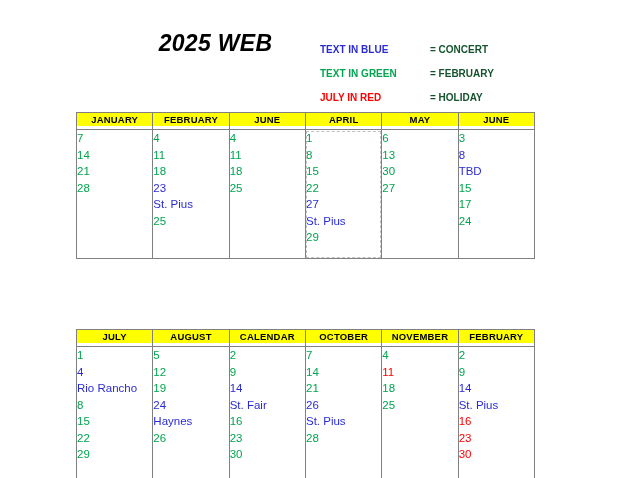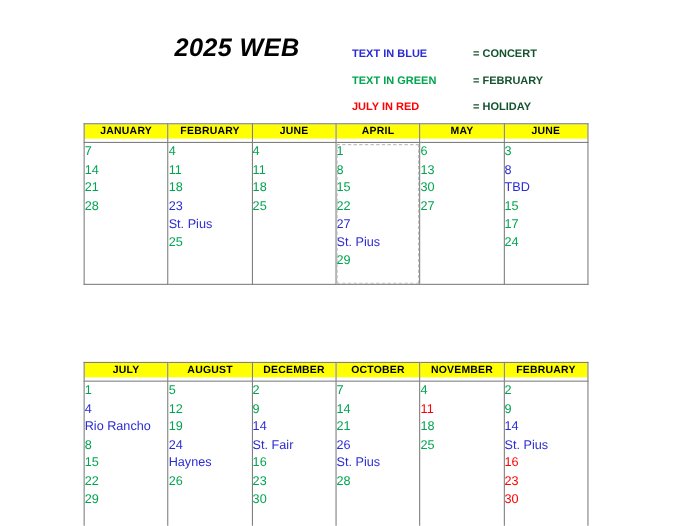--- a/index.html
+++ b/index.html
@@ -204,21 +204,21 @@
 <table class="cal-table" id="cal-table-2">
   <thead>
     <tr>
         <th class="month-head">
           <div class="month-head-inner">JULY</div>
         </th>
         <th class="month-head">
           <div class="month-head-inner">AUGUST</div>
         </th>
         <th class="month-head">
-          <div class="month-head-inner">DECEMBER</div>
+          <div class="month-head-inner">CALENDAR</div>
         </th>
         <th class="month-head">
           <div class="month-head-inner">OCTOBER</div>
         </th>
         <th class="month-head">
           <div class="month-head-inner">NOVEMBER</div>
         </th>
         <th class="month-head">
           <div class="month-head-inner">FEBRUARY</div>
         </th>

